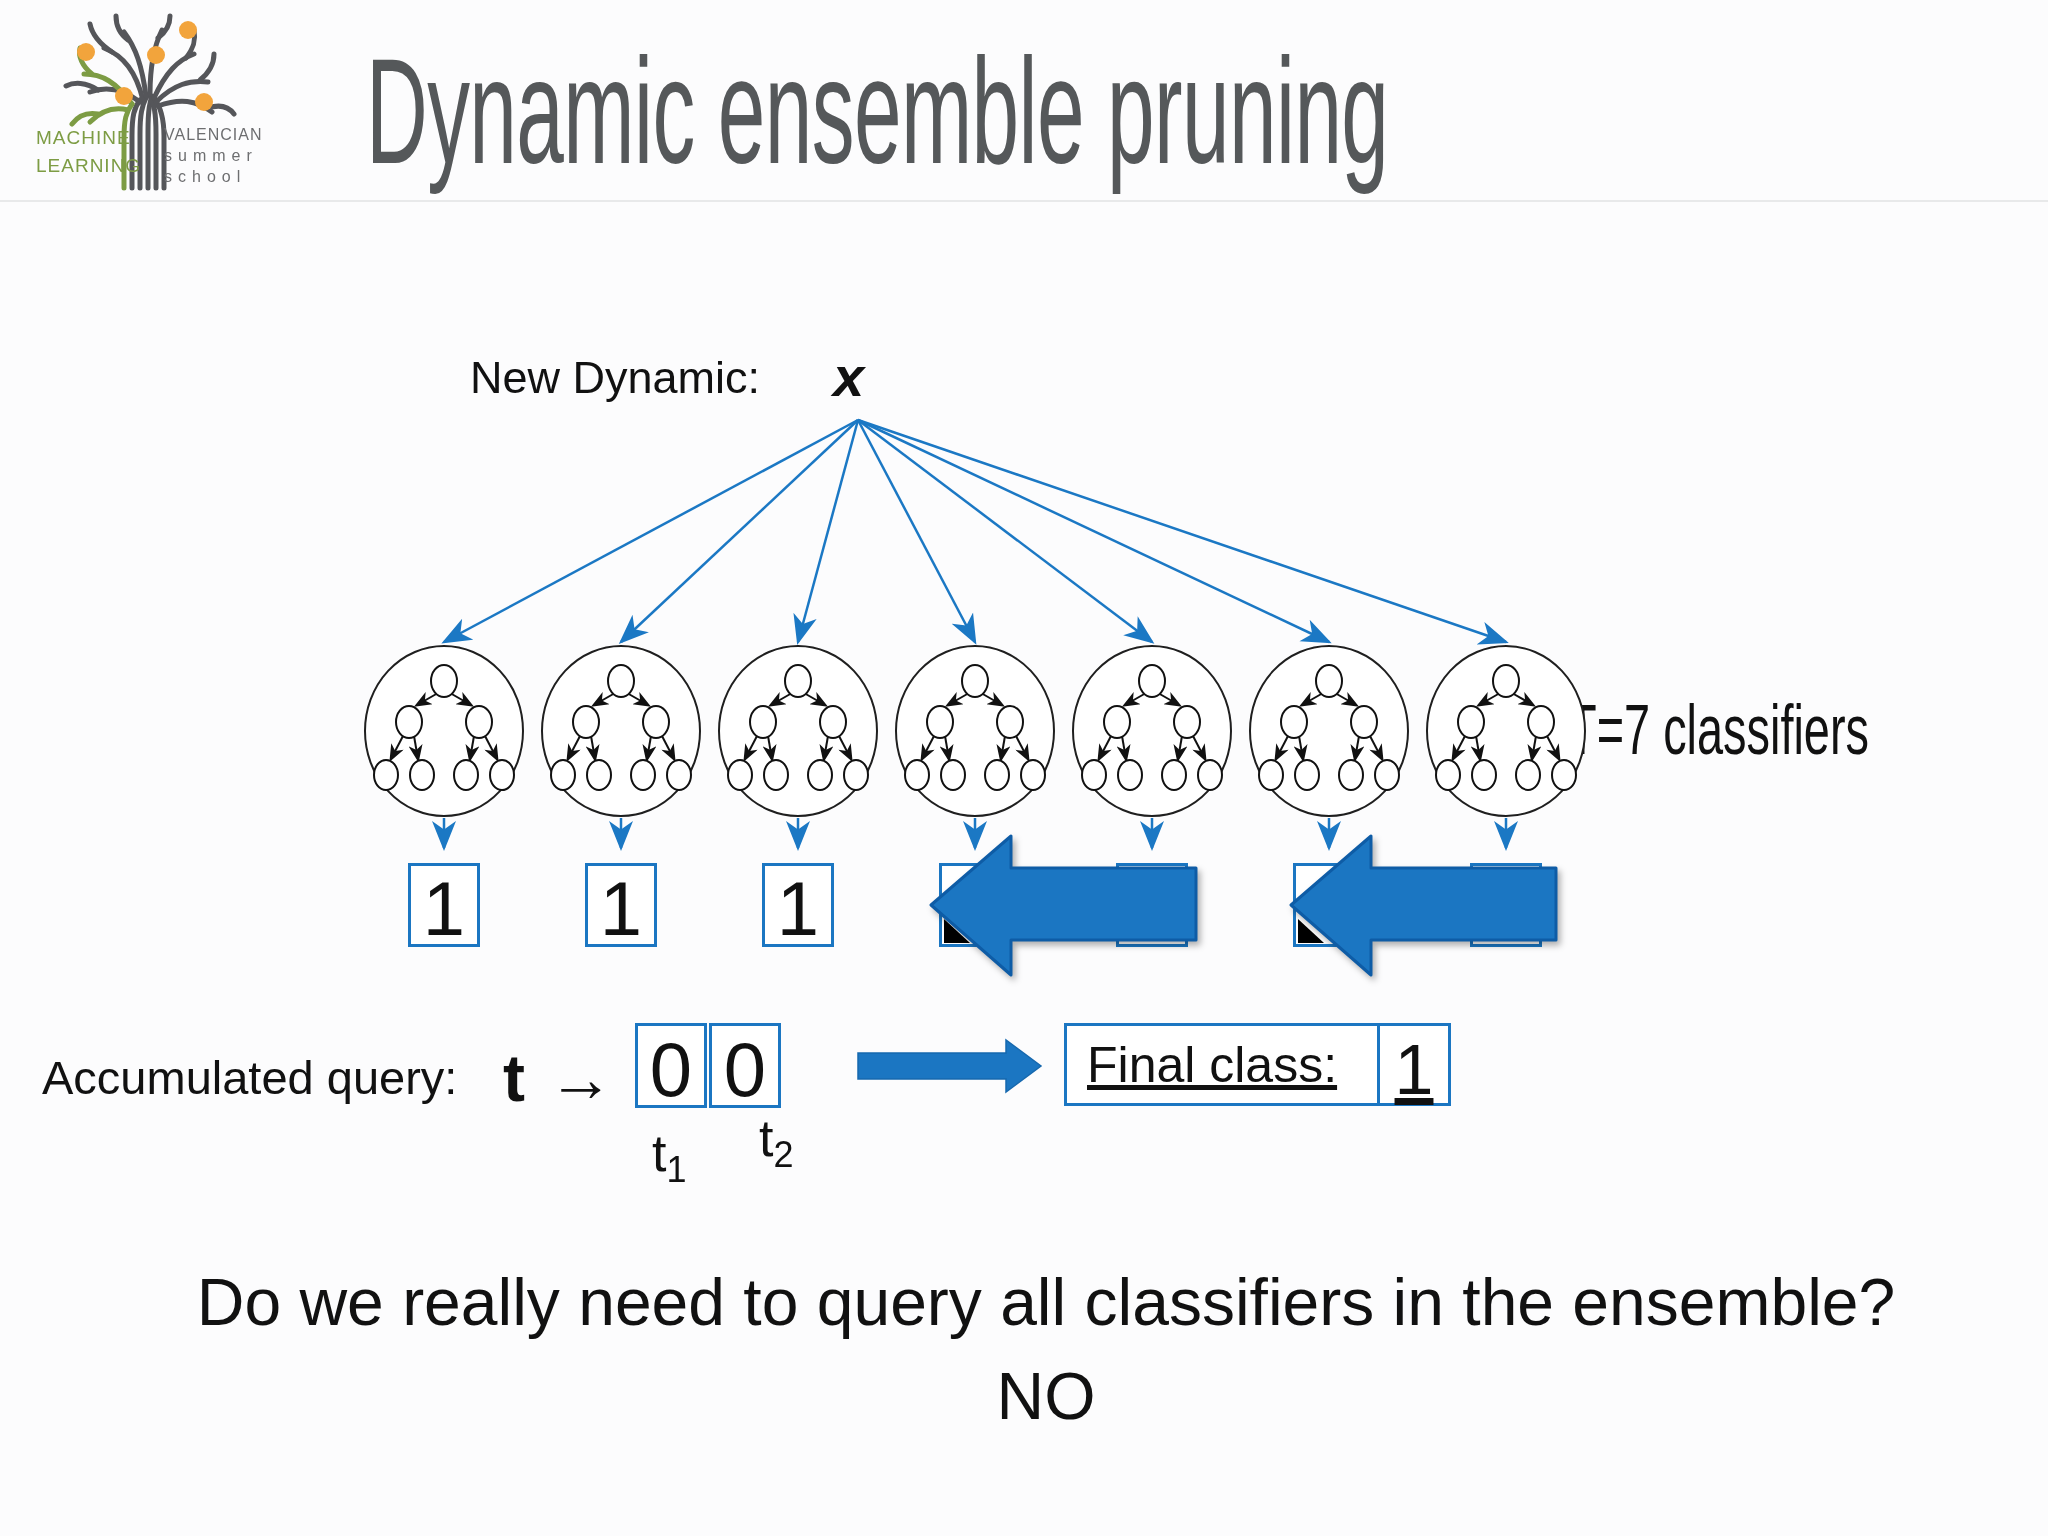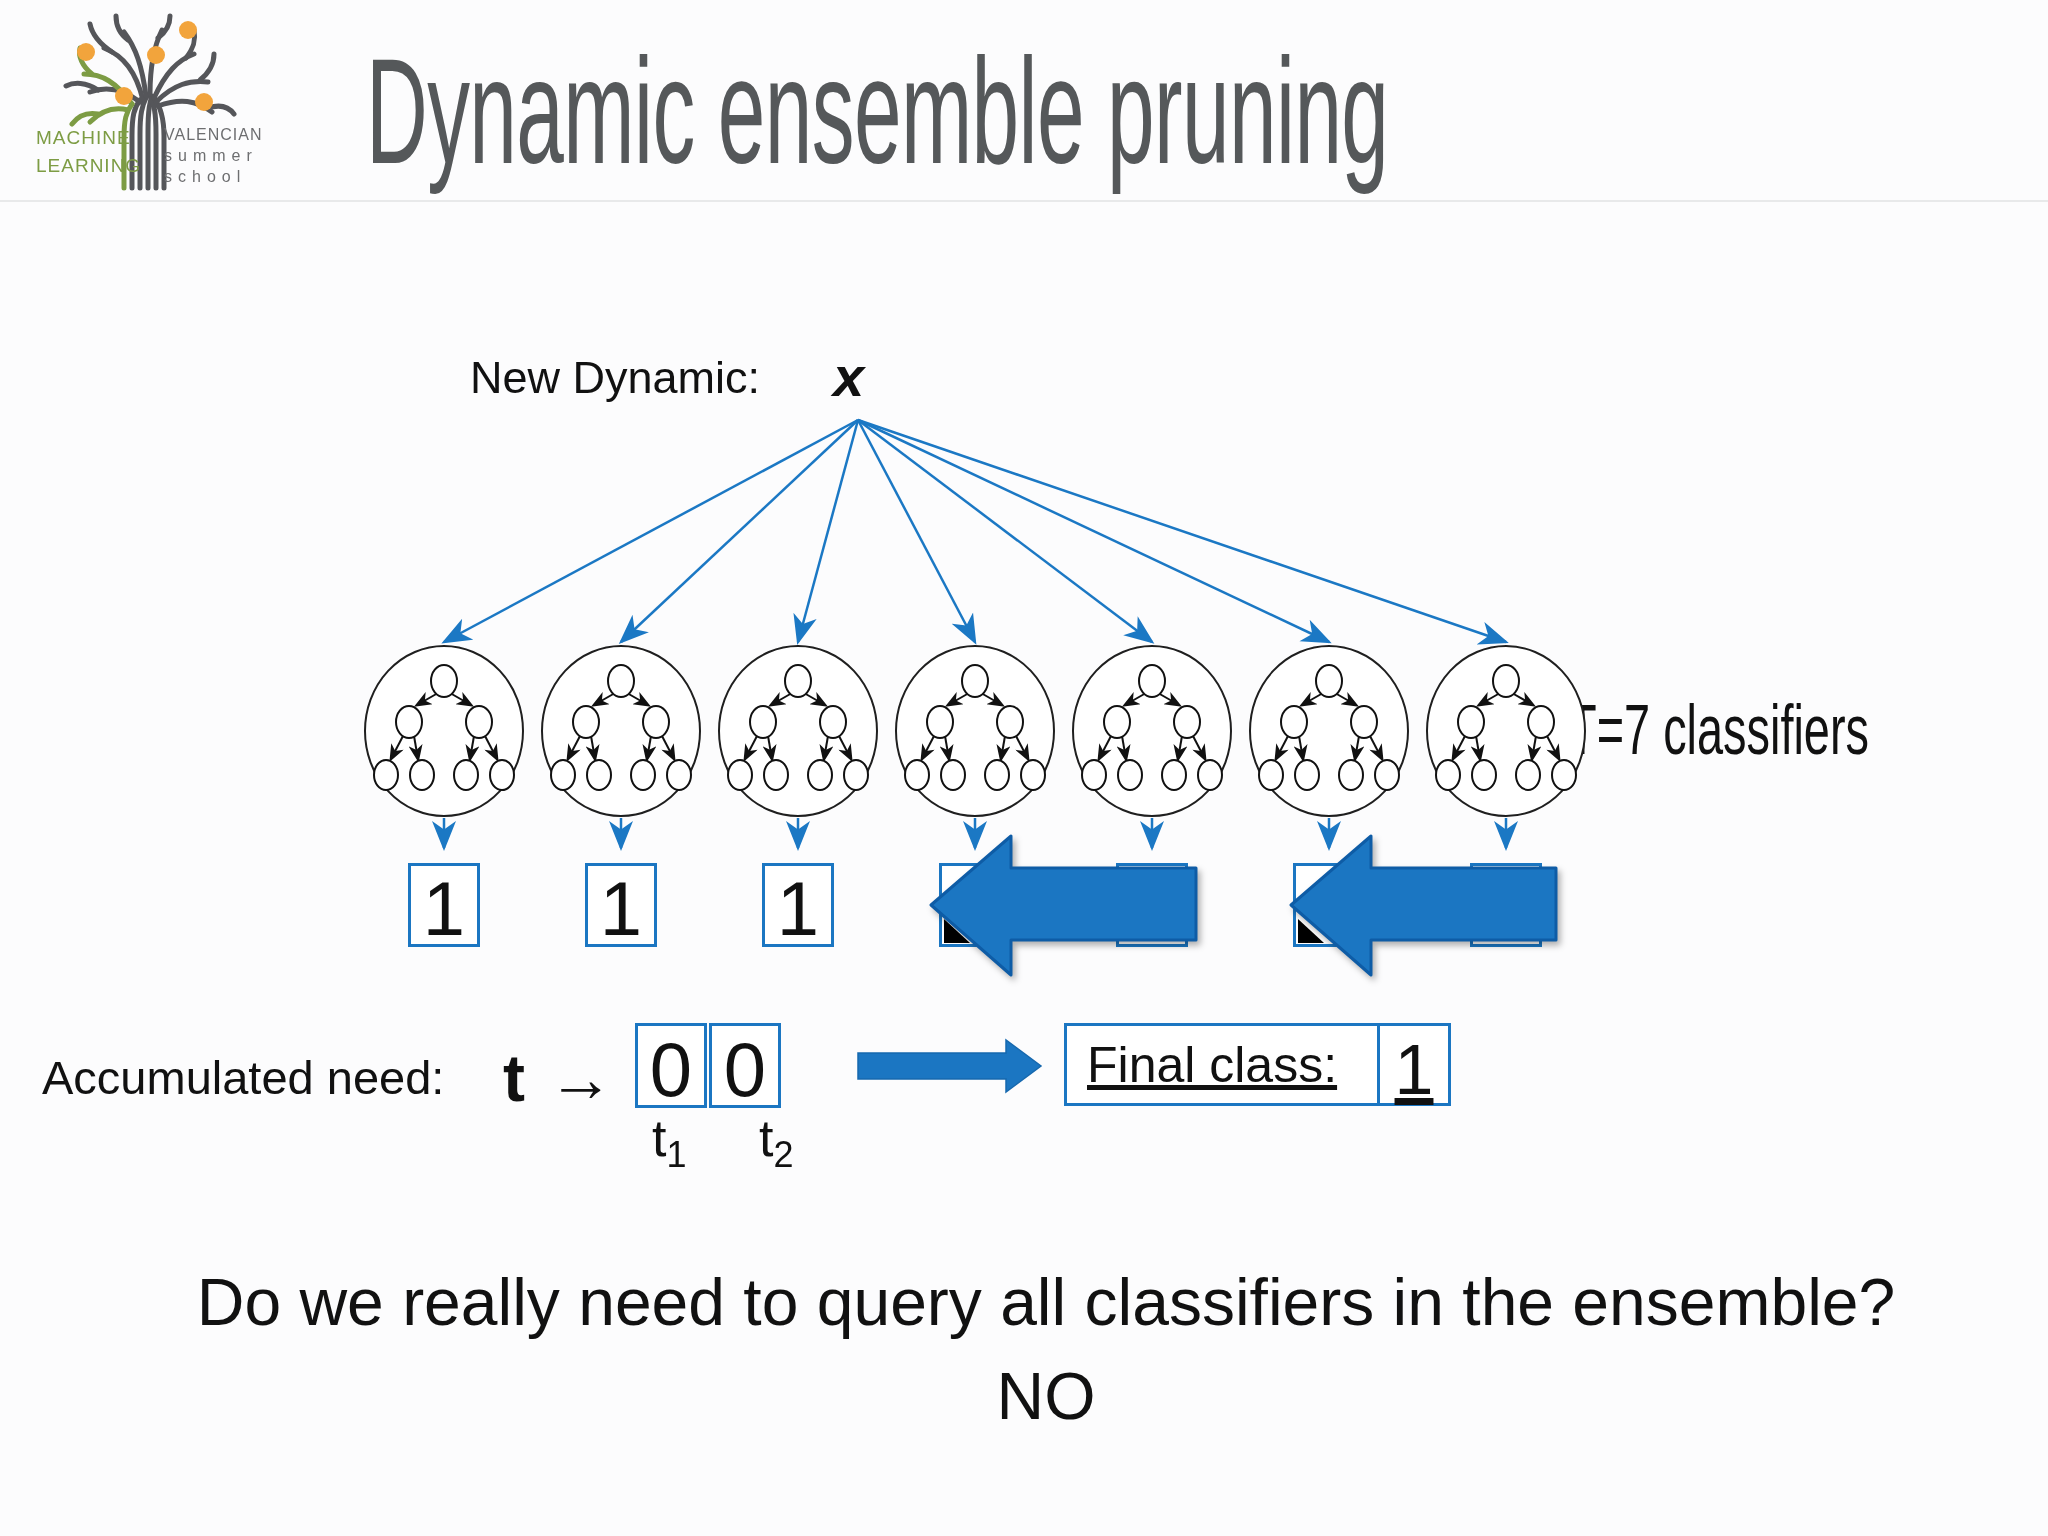--- a/index.html
+++ b/index.html
@@ -39,21 +39,21 @@
   #acc-label{left:42px;top:1050px;font-size:47px;}
   #t-symbol{left:503px;top:1040px;font-size:66px;font-weight:bold;}
   #t-arrow{left:548px;top:1040px;font-size:66px;font-weight:bold;}
   .acc-cell{
     position:absolute;top:1023px;width:66px;height:79px;border:3px solid #1b76c2;background:#fff;
     display:flex;align-items:flex-end;justify-content:center;
   }
   #acc-cell-1{left:635px;} #acc-cell-2{left:709px;}
   .acc-num{font-size:76px;line-height:0.92;}
   .cell-sub{position:absolute;top:1108px;font-size:52px;}
-  #cell-sub-1{left:652px;} #cell-sub-2{left:759px;}
+  #cell-sub-1{left:652px;margin-top:15px;} #cell-sub-2{left:759px;}
   .cell-sub sub{font-size:36px;line-height:0;}
   
   #final-box{
     left:1064px;top:1023px;width:381px;height:77px;border:3px solid #1b76c2;background:#fff;
     display:flex;align-items:stretch;z-index:2;text-decoration:underline;
   }
   #final-label{flex:1;display:flex;align-items:center;padding-left:20px;font-size:50px;}
   #final-cell{width:68px;border-left:3px solid #1b76c2;display:flex;align-items:flex-end;justify-content:center;}
   #final-value{font-size:70px;line-height:0.95;}
   
@@ -283,21 +283,21 @@
     </div>
 
   <svg id="overlay-svg" class="abs" viewBox="0 0 2048 1536">
     <g style="filter:drop-shadow(3px 4px 3px rgba(0,0,0,0.3))">
       <polygon points="931,905 1011,836 1011,868 1196,868 1196,940 1011,940 1011,975" fill="#1b76c2" stroke="#0e5ca6" stroke-width="3" stroke-linejoin="round"></polygon>
       <polygon points="1291,905 1371,836 1371,868 1556,868 1556,940 1371,940 1371,975" fill="#1b76c2" stroke="#0e5ca6" stroke-width="3" stroke-linejoin="round"></polygon>
     </g>
     <polygon points="858,1053 1006,1053 1006,1040 1041,1066 1006,1092 1006,1079 858,1079" fill="#1b76c2" stroke="#1668ae" stroke-width="1.5"></polygon>
   </svg>
 
-  <div id="acc-label" class="abs">Accumulated need:</div>
+  <div id="acc-label" class="abs">Accumulated query:</div>
   <div id="t-symbol" class="abs">t</div>
   <div id="t-arrow" class="abs">→</div>
   <div id="acc-cell-1" class="acc-cell">
     <span class="acc-num">0</span>
   </div>
   <div id="acc-cell-2" class="acc-cell">
     <span class="acc-num">0</span>
   </div>
   <div id="cell-sub-1" class="cell-sub"><span>t</span><sub>1</sub></div>
   <div id="cell-sub-2" class="cell-sub"><span>t</span><sub>2</sub></div>

